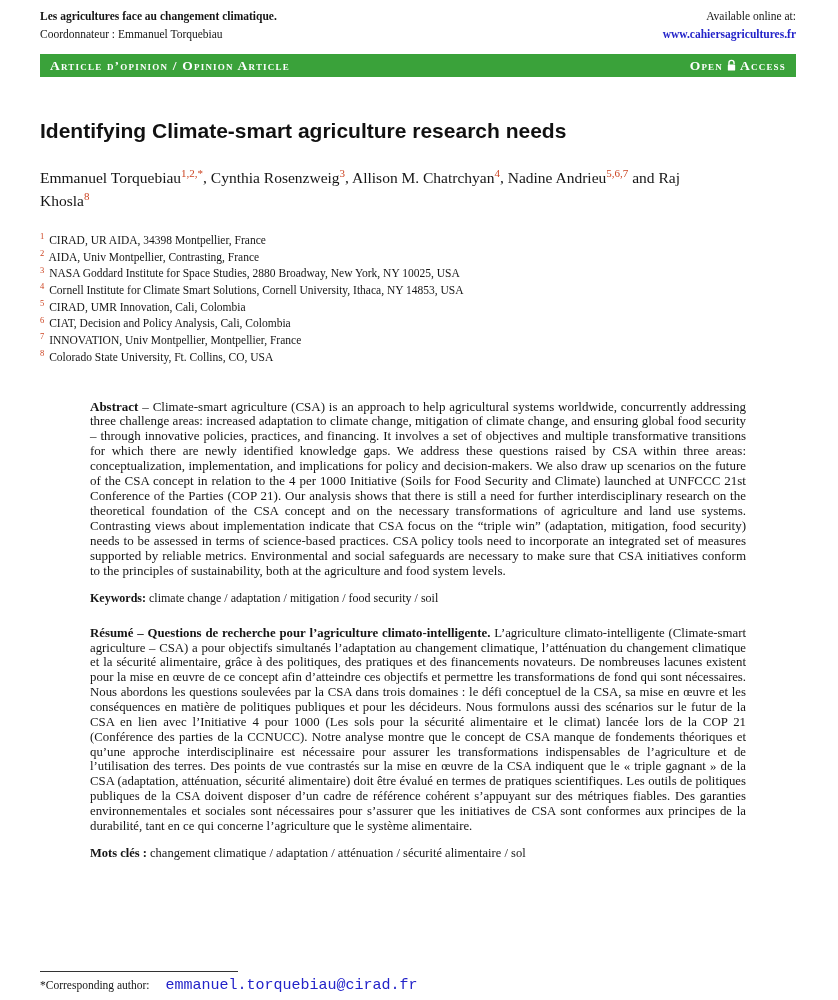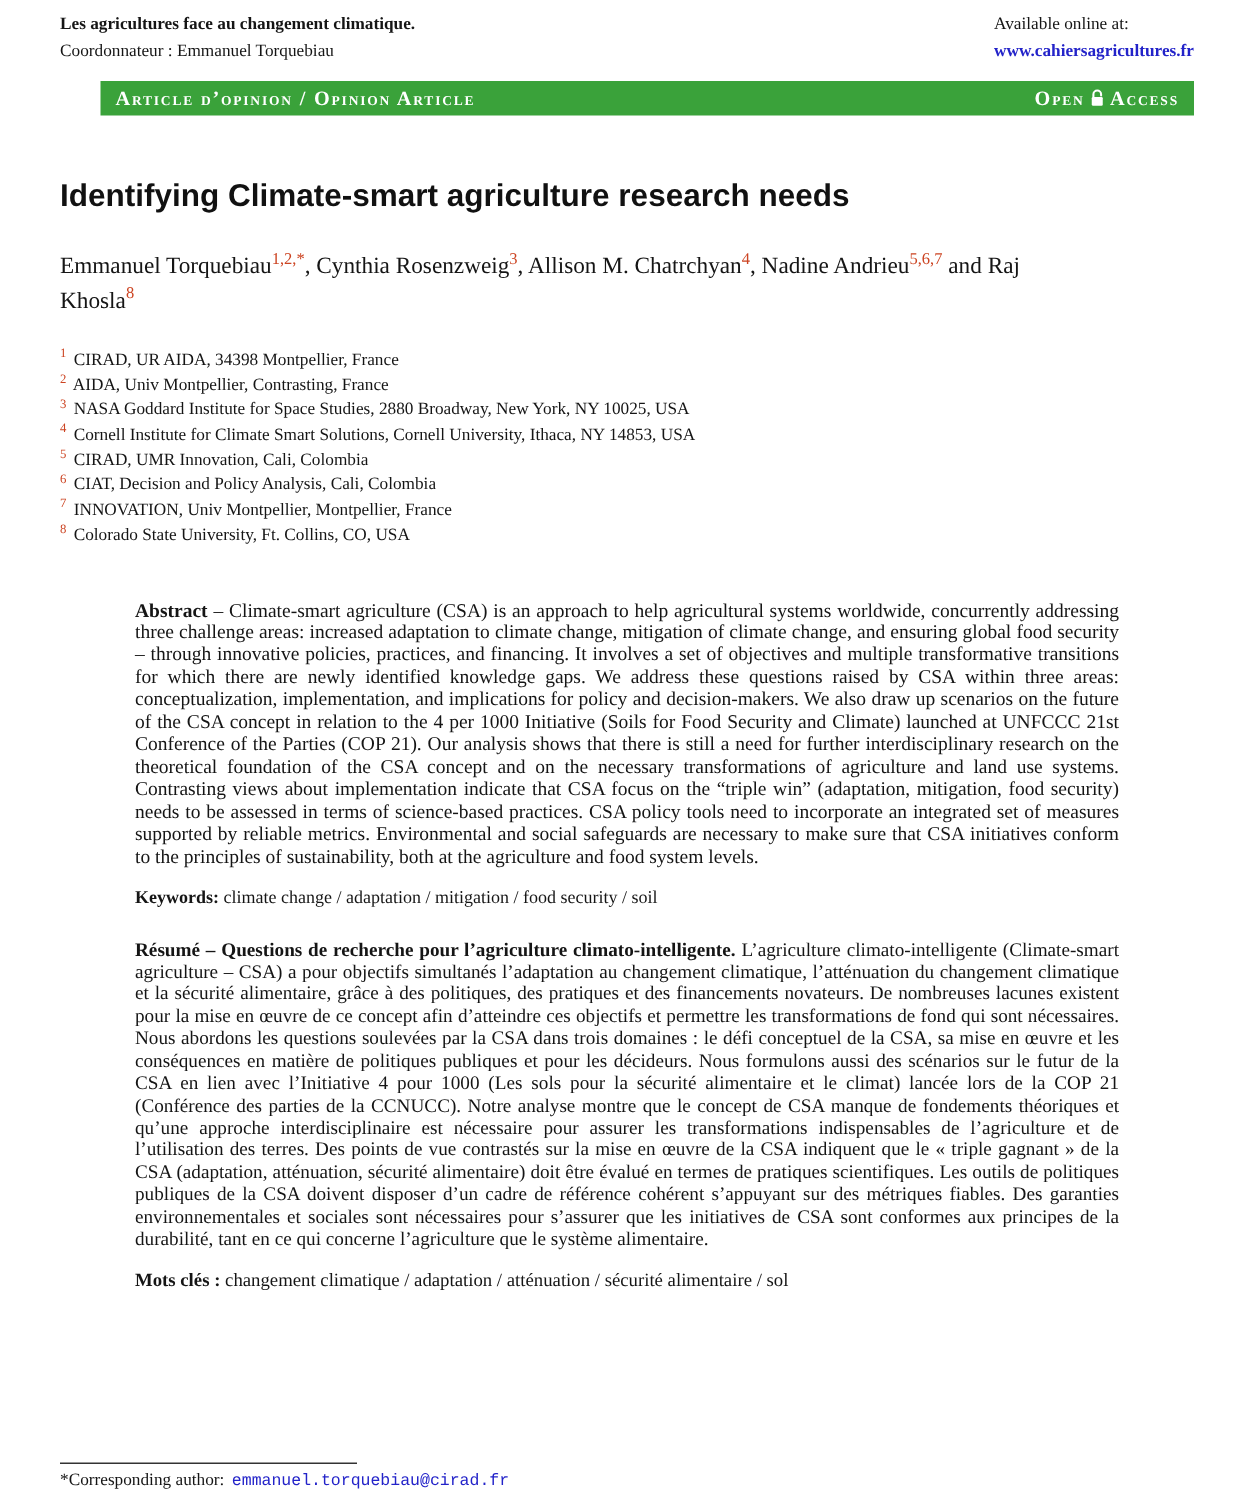--- a/index.html
+++ b/index.html
@@ -16,37 +16,36 @@
     position: relative;
     font-family: "Liberation Serif", serif;
     color: #151515;
     padding: 8px 42px 0 40px;
     overflow: hidden;
   }
   
   .topbar { display: flex; justify-content: space-between; font-size: 11.5px; line-height: 1.4; }
   .series { font-weight: bold; }
   .coord { margin-top: 2px; }
-  .top-right { }
+  .top-right { text-align: right; }
   .site-link { display: block; margin-top: 2px; color: var(--link-blue); font-weight: bold; text-decoration: none; cursor: pointer; }
   
   .banner {
     margin-top: 12px;
     height: 23px;
     display: flex;
     align-items: center;
     justify-content: space-between;
     background: var(--banner-green);
     color: #fff;
     padding: 0 10px;
     font-size: 13.5px;
     font-weight: bold;
     font-variant: small-caps;
     letter-spacing: 1.2px;
-    margin-left: 27px;
   }
   .banner-right { display: flex; align-items: center; gap: 3px; }
   .lock { display: inline-block; }
   
   .title {
     margin-top: 42px;
     font-family: "Liberation Sans", sans-serif;
     font-size: 21px;
     font-weight: bold;
     color: #111;
@@ -61,24 +60,24 @@
   .abstract { margin-top: 34px; text-align: justify; font-size: 13px; line-height: 1.15; }
   .b { font-weight: bold; }
   .kline { margin-top: 12px; font-size: 12px; }
   .resume { margin-top: 20px; text-align: justify; font-size: 12.8px; line-height: 1.16; }
   .mline { margin-top: 12px; font-size: 12.5px; }
   
   .footnote { position: absolute; left: 40px; bottom: 6px; font-size: 11.5px; }
   .foot-rule { border: 0; border-top: 1px solid #333; width: 198px; margin-bottom: 5px; }
   .email {
     font-family: "Liberation Mono", monospace;
-    font-size: 11px;
+    font-size: 15px;
     color: var(--link-blue);
     text-decoration: none;
-    margin-left: 5px;
+    margin-left: 16px;
     cursor: pointer;
   }
 </style>
 </head>
 <body>
 
 <div class="page">
 
   <header class="topbar">
     <div class="top-left">

